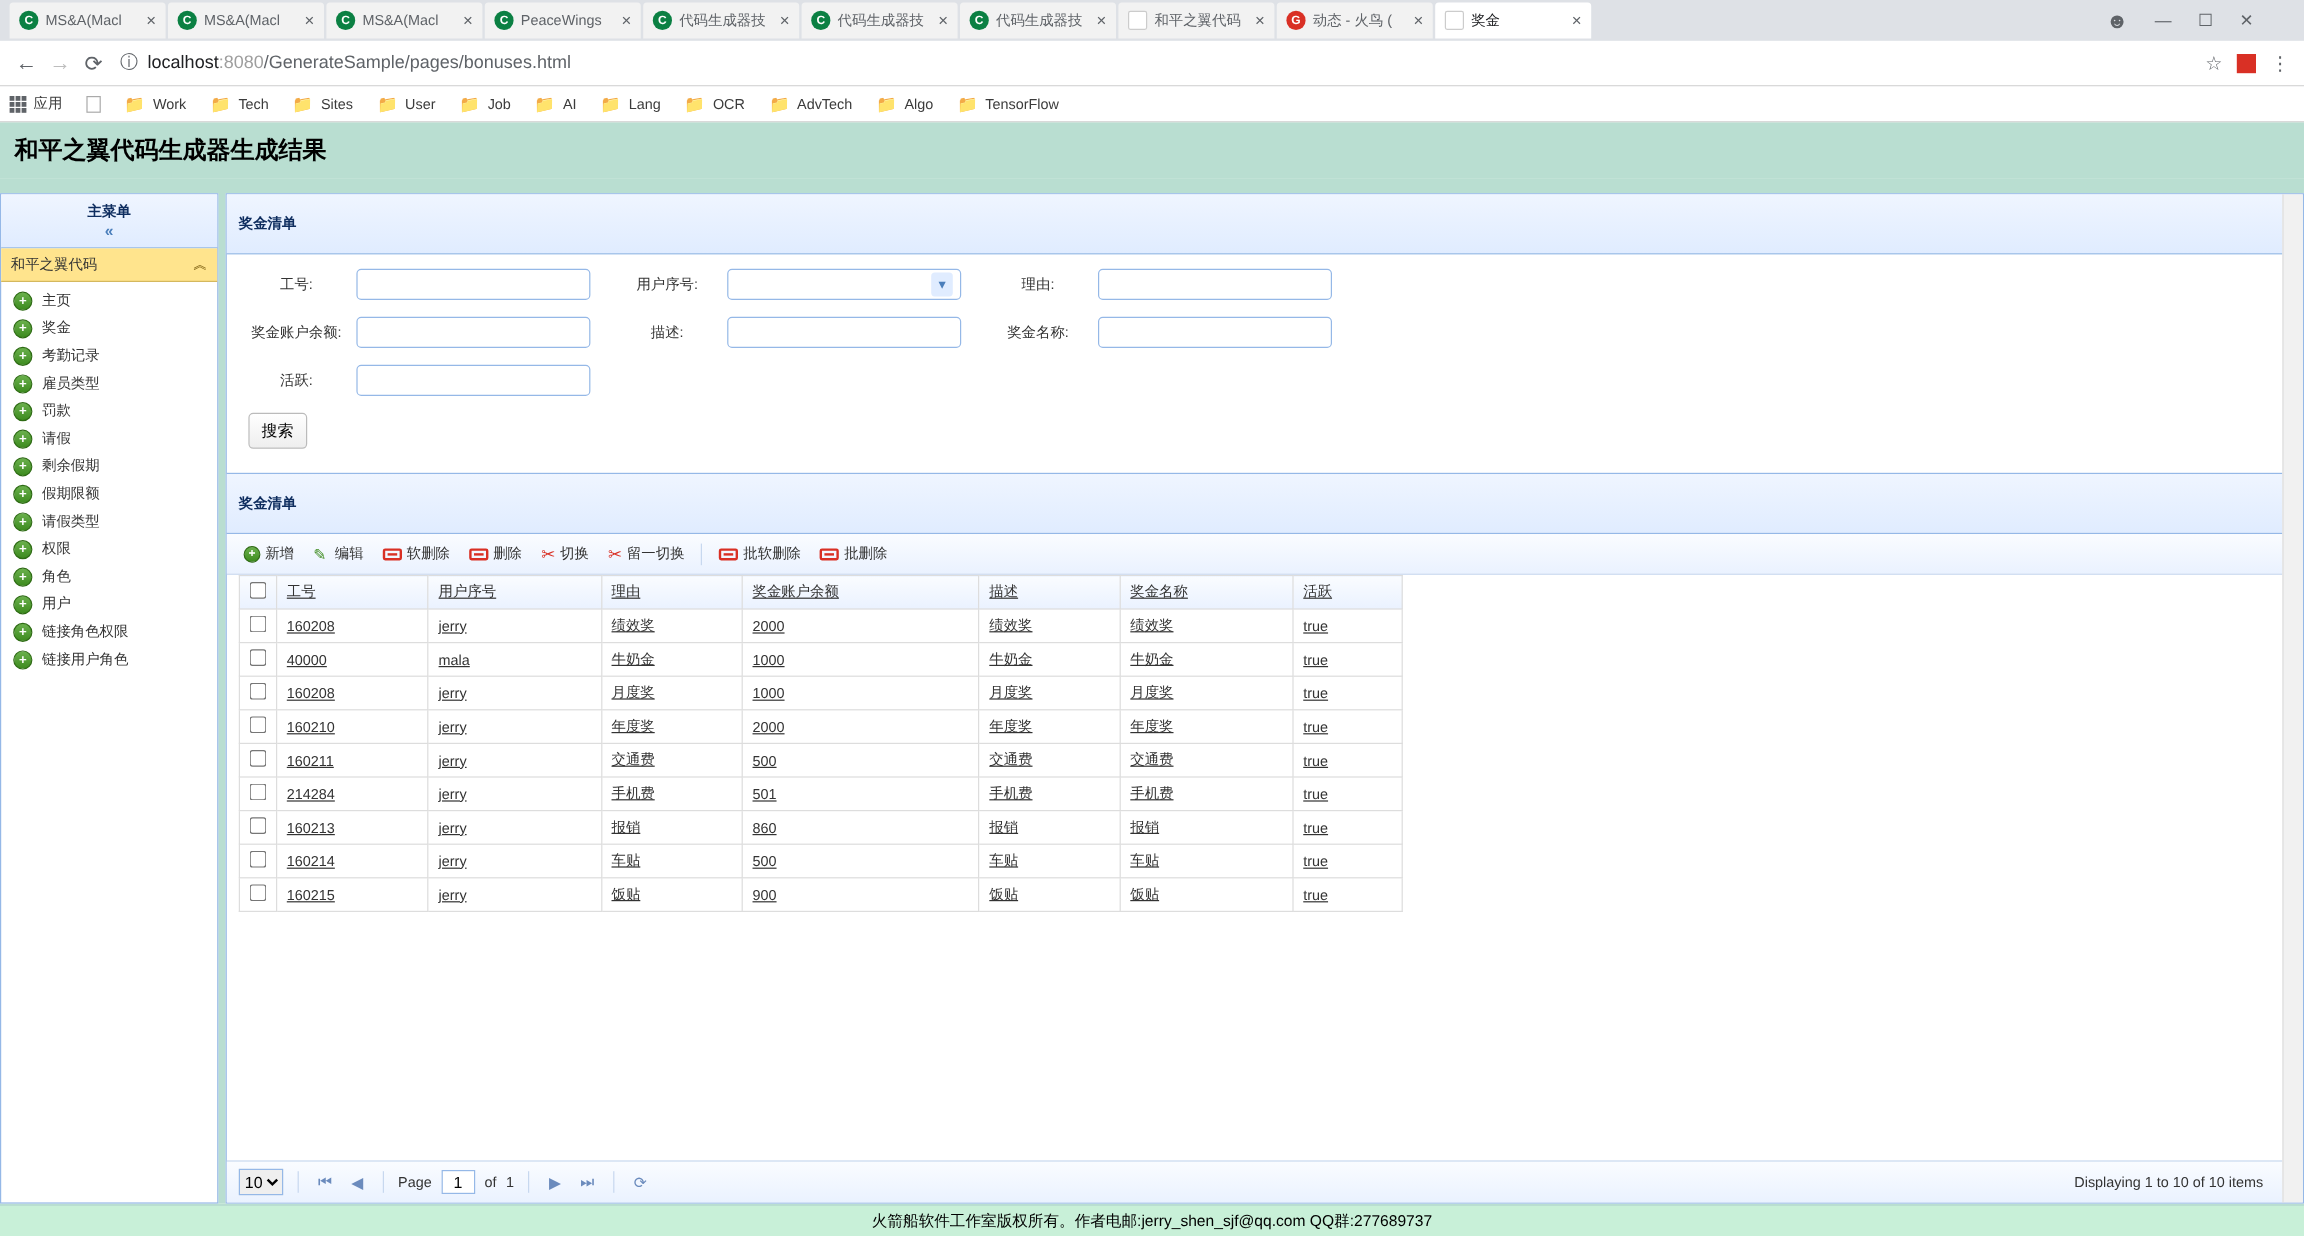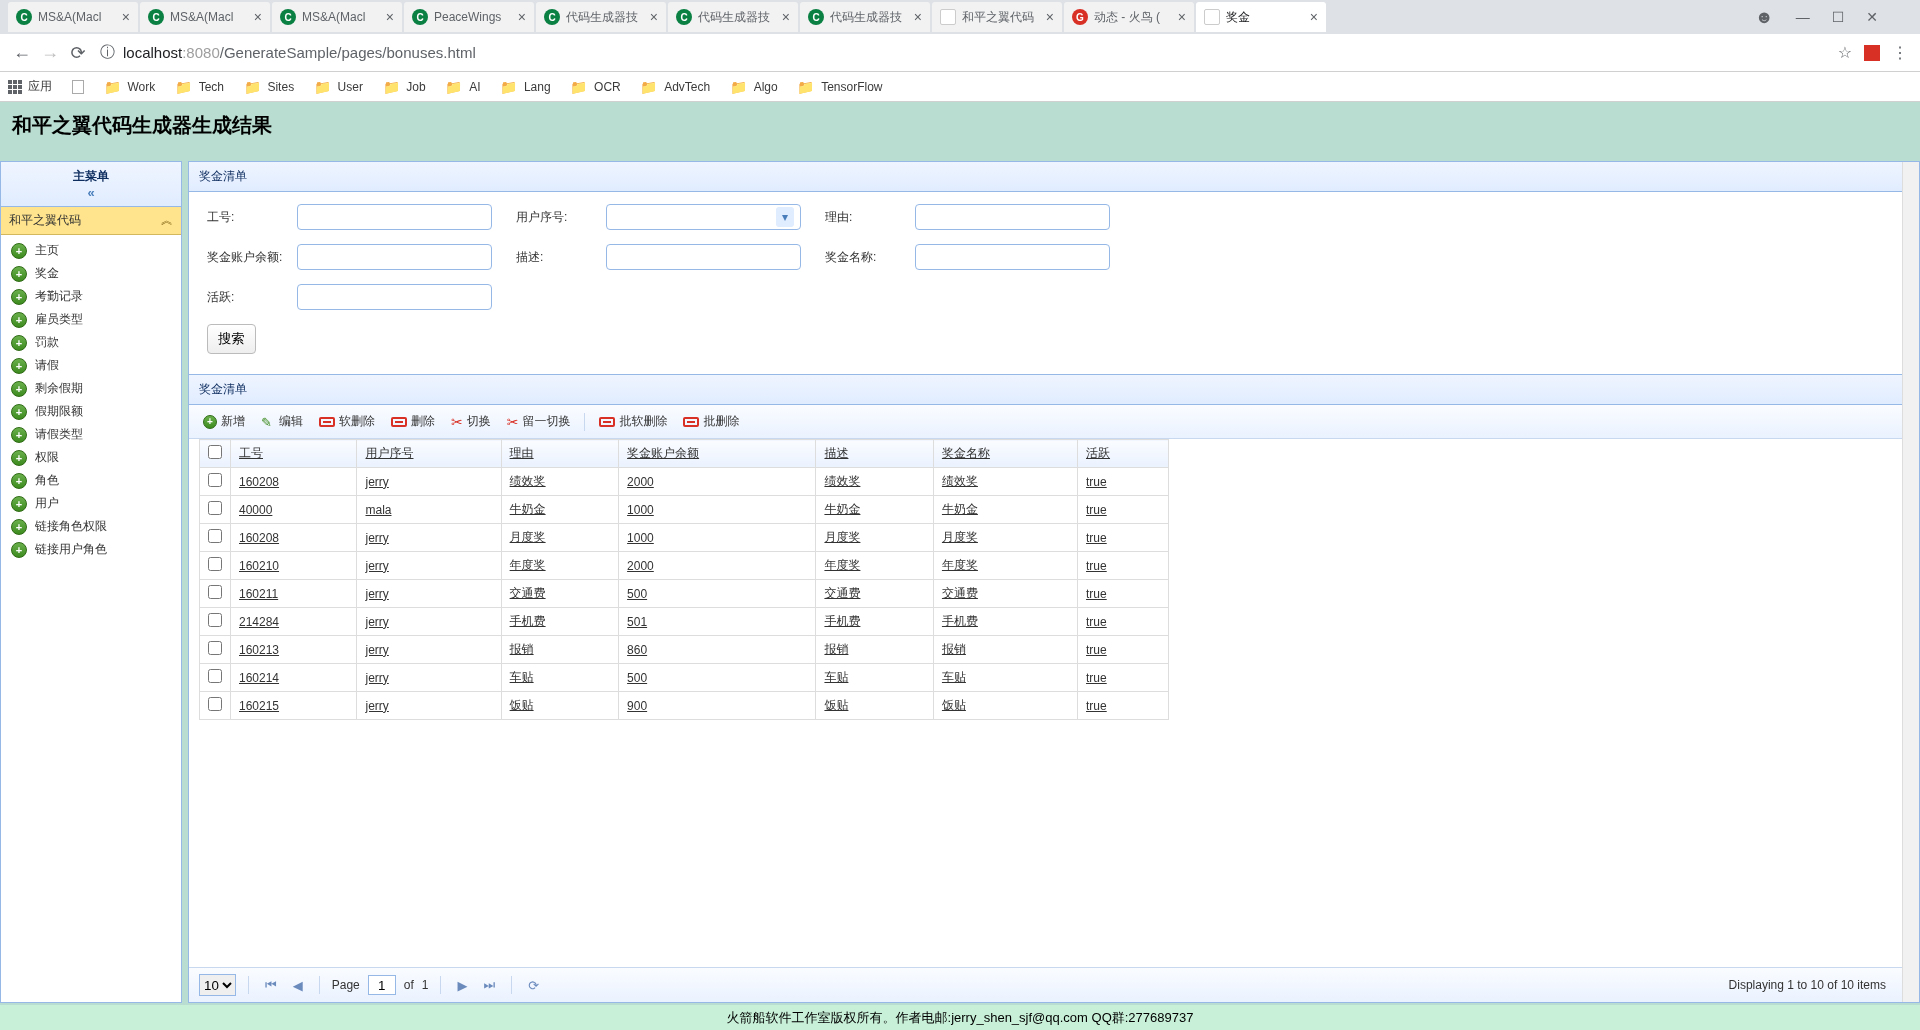--- a/index.html
+++ b/index.html
@@ -47,26 +47,26 @@
 .left-panel { width: 182px; background: #fff; display:flex; flex-direction:column; border:1px solid #95b8e7; }
 .left-panel .lp-header { background: linear-gradient(#eff5ff,#e0ecff); border-bottom:1px solid #95b8e7; padding: 6px 8px; color:#0e2d5f; font-weight:bold; display:flex; justify-content:space-between; align-items:center;flex-direction:column; }
 .left-panel .lp-header .collapse { color:#4a7ebb; font-size:13px; }
 .left-panel .lp-sub { background: #ffe48d; padding: 5px 8px; font-weight: normal; color:#333; display:flex; justify-content:space-between; align-items:center; border-bottom:1px solid #d4b85e; }
 .left-panel .lp-sub .arrow-up { color:#8a6d1e; }
 .menu-list { list-style:none; padding: 4px 0; }
 .menu-list li { display:flex; align-items:center; gap:8px; padding: 3px 10px; cursor:pointer; }
 .menu-list li .plus { width:16px; height:16px; border-radius:50%; display:flex; align-items:center; justify-content:center; color:#fff; font-weight:bold; font-size:11px; background: linear-gradient(#6ab04c,#3d8b1f); border:1px solid #2e6b14; }
 
 .right-panel { flex:1; display:flex; flex-direction:column; background:#fff; margin-left:6px; border:1px solid #95b8e7; }
-.panel-title { background: linear-gradient(#eff5ff,#e0ecff); border-bottom:1px solid #95b8e7; padding:6px 10px; color:#0e2d5f; font-weight:normal; }
+.panel-title { background: linear-gradient(#eff5ff,#e0ecff); border-bottom:1px solid #95b8e7; padding:16px 10px; color:#0e2d5f; font-weight:bold; }
 .search-panel { padding: 0; }
 .search-body { padding: 12px 18px; }
 .search-row { display:flex; gap: 24px; margin-bottom: 14px; align-items:center; }
 .field { display:flex; align-items:center; gap: 10px; }
-.field label { width: 80px; text-align:left; color:#333; }
+.field label { width: 80px; text-align:center; color:#333; }
 .field input, .field .combo { border:1px solid #95b8e7; border-radius:4px; height:26px; width: 195px; padding: 0 6px; font-size:12px; }
 .combo { display:flex; align-items:center; justify-content:flex-end; padding-right:4px; background:#fff; }
 .combo .arrow { color:#4a7ebb; background:#e0ecff; width:18px; height:20px; display:flex; align-items:center; justify-content:center; border-radius:3px; }
 .search-btn { border:1px solid #bbb; background:linear-gradient(#fff,#eee); border-radius:4px; padding:5px 10px; cursor:pointer; }
 
 .grid-panel { flex:1; display:flex; flex-direction:column; border-top:1px solid #95b8e7; margin-top:8px; }
 .toolbar { display:flex; align-items:center; gap: 8px; padding: 6px 10px; background: linear-gradient(#fafcff,#eaf2ff); border-bottom:1px solid #c7d8ef; }
 .toolbar .tbtn { display:flex; align-items:center; gap:4px; cursor:pointer; padding: 2px 4px; }
 .toolbar .sep { width:1px; height:18px; background:#c7d8ef; margin:0 2px; }
 .ico-add { width:14px; height:14px; border-radius:50%; background:linear-gradient(#6ab04c,#3d8b1f); color:#fff; display:flex; align-items:center; justify-content:center; font-size:10px; font-weight:bold; border:1px solid #2e6b14; }

